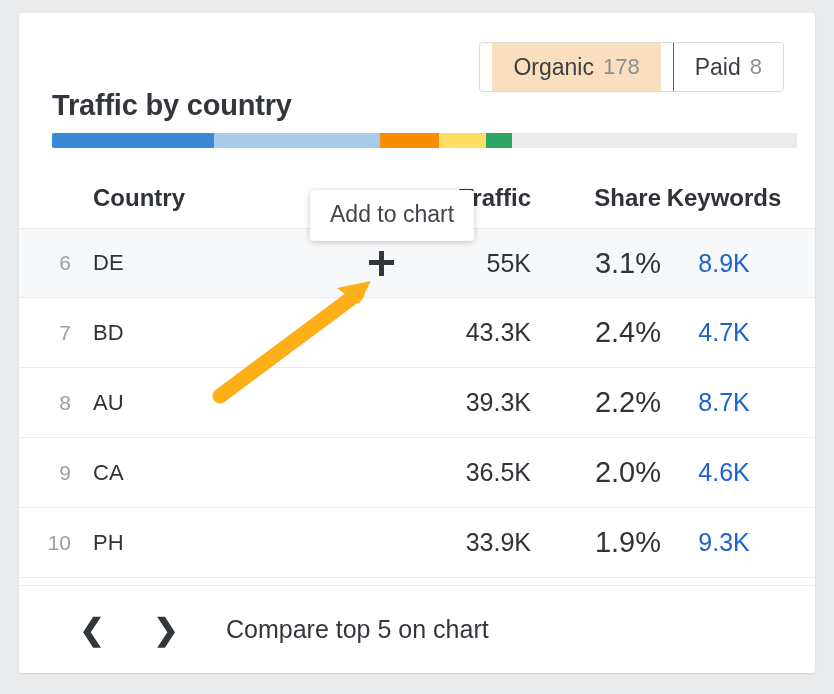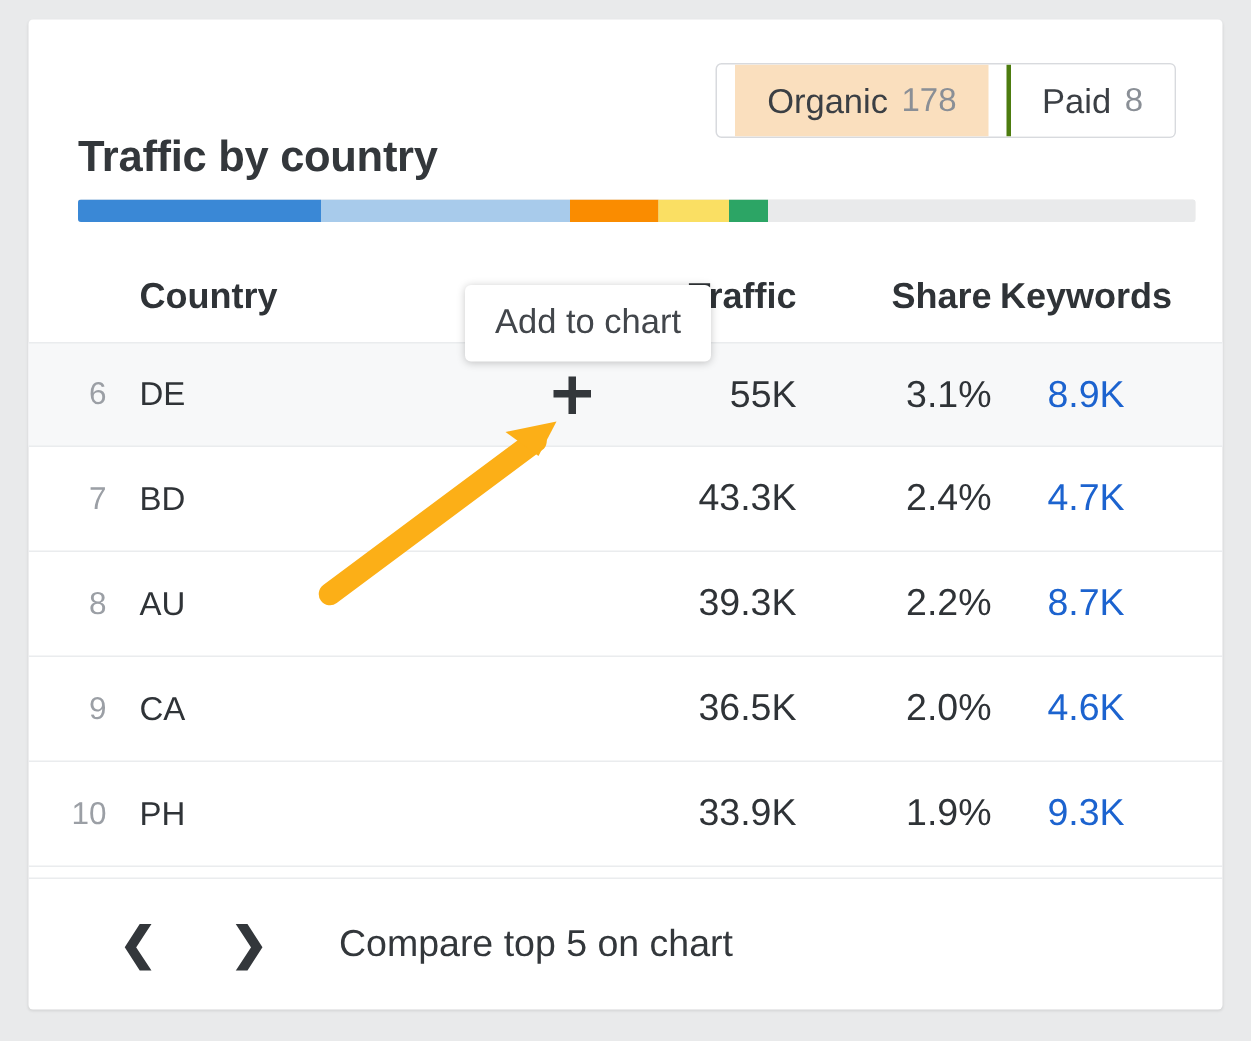--- a/index.html
+++ b/index.html
@@ -62,21 +62,21 @@
     color: #3b3f44;
     background: #ffffff;
     white-space: nowrap;
     cursor: pointer;
     margin-left: 12px;
   }
   .toggle-btn.active {
     background: #fadfbe;
   }
   .toggle-btn + .toggle-btn {
-    border-left: 3px solid #4d7c0f;
+    border-left: 1px solid #4d7c0f;
   }
   .toggle-count {
     color: #8a8f96;
     margin-left: 9px;
     font-size: 22px;
   }
 
   
   .bar-wrap {
     position: absolute;
@@ -141,21 +141,21 @@
   }
   .c-traffic {
     flex: 0 0 110px;
     text-align: right;
     font-size: 25px;
     color: #2f3337;
   }
   .c-share {
     flex: 0 0 130px;
     text-align: right;
-    font-size: 25px;
+    font-size: 29px;
     color: #2f3337;
   }
   .c-keywords {
     flex: 1;
     text-align: center;
     padding-right: 28px;
     font-size: 25px;
     color: #1c63cf;
     box-sizing: border-box;
     cursor: pointer;

